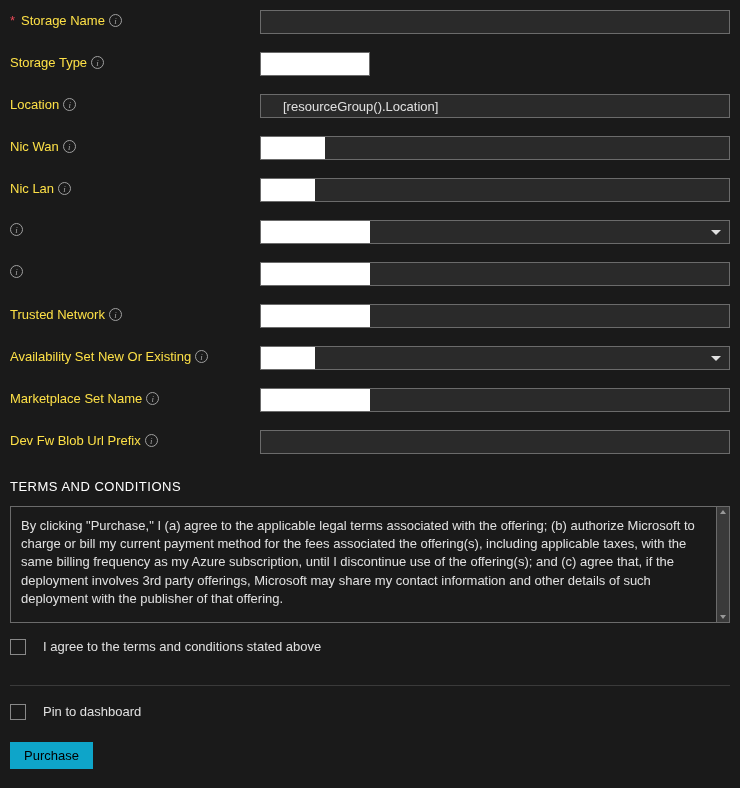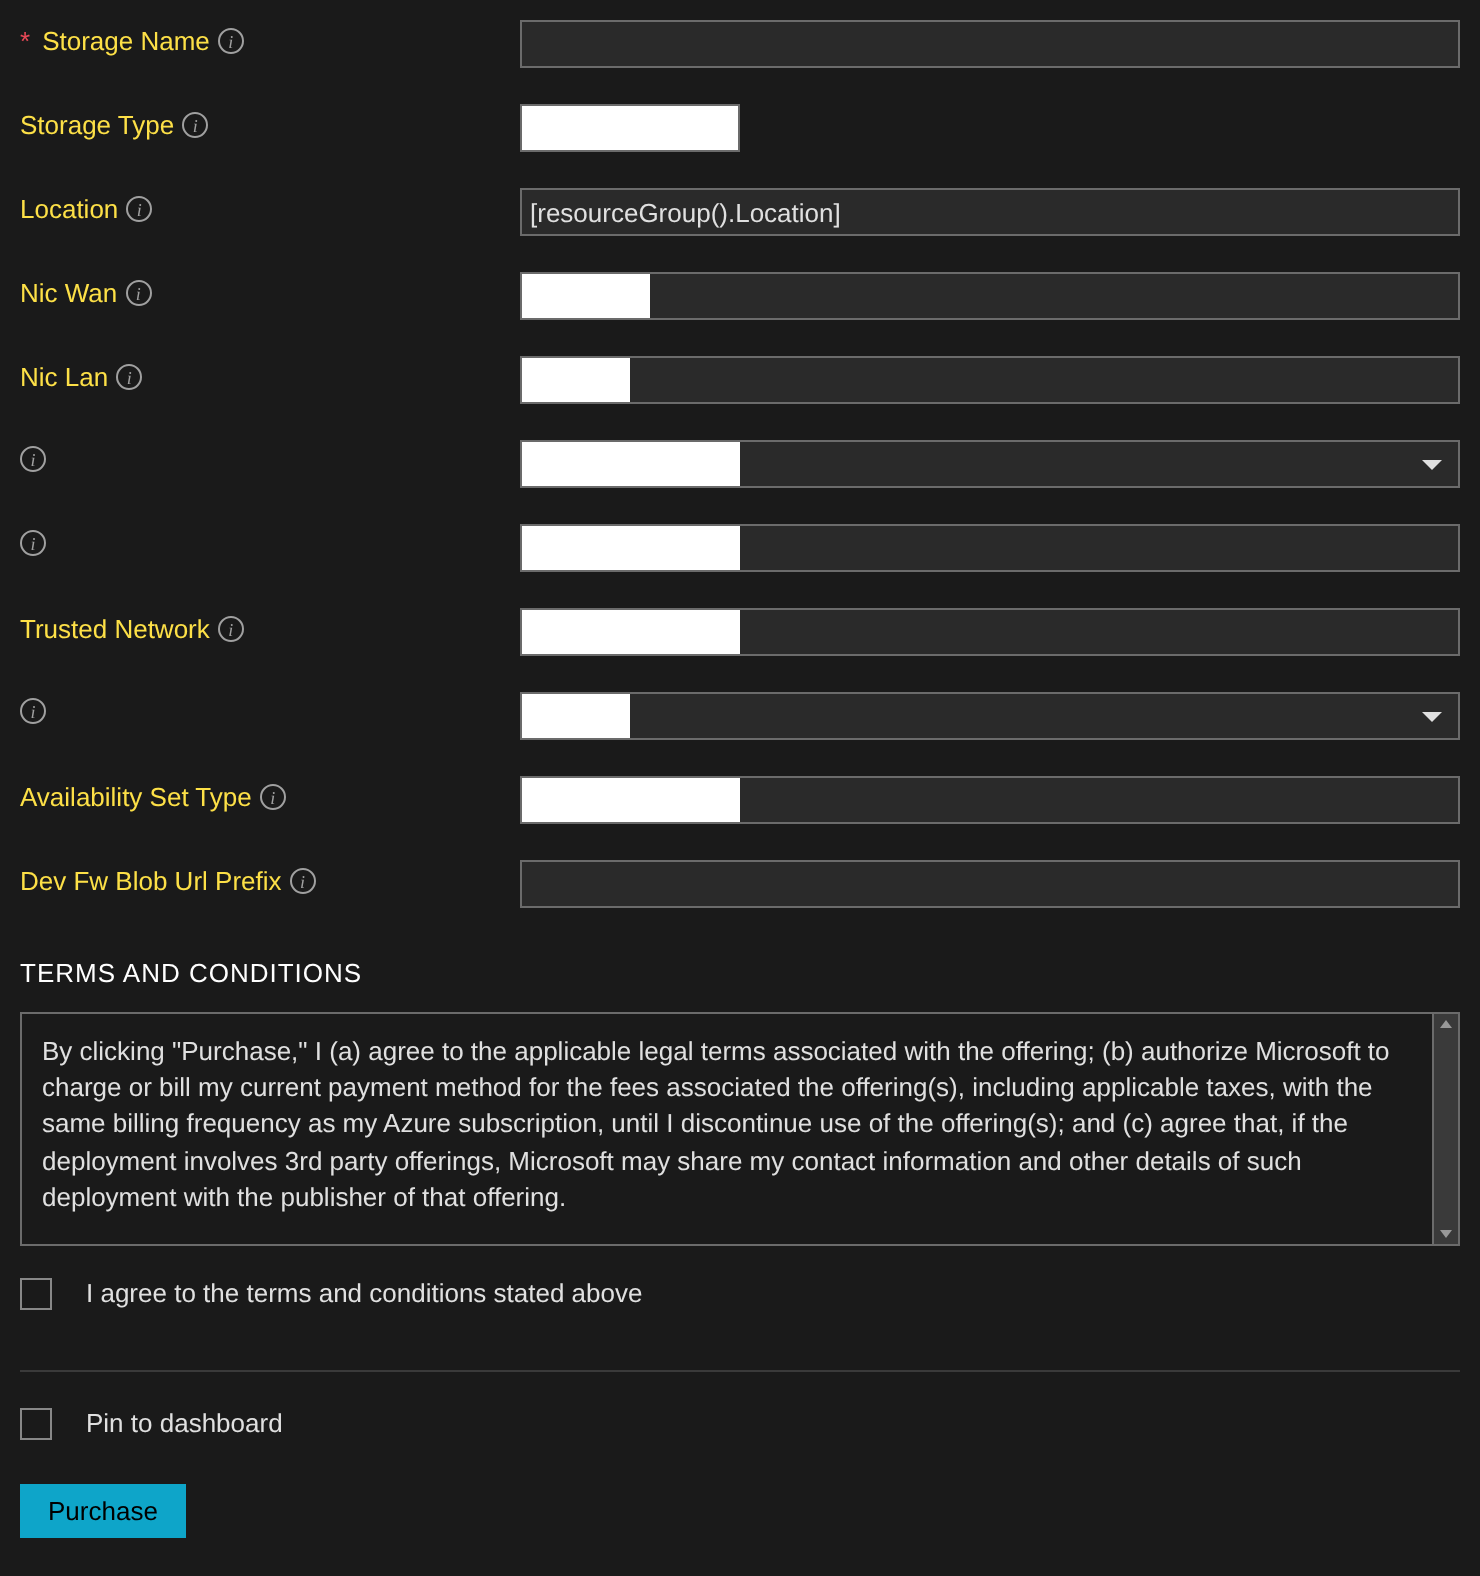--- a/index.html
+++ b/index.html
@@ -54,21 +54,21 @@
     .input-col {
       flex: 1;
       display: flex;
     }
     .text-input {
       width: 100%;
       background: #2a2a2a;
       border: 1px solid #6b6b6b;
       color: #e0e0e0;
       height: 24px;
-      padding: 2px 4px;
+      padding: 2px 22px;
       font-size: 13px;
       font-family: inherit;
     }
     .white-input {
       background: #ffffff;
       width: 110px;
       height: 24px;
       border: 1px solid #6b6b6b;
       color: #000;
       padding: 2px 6px;
@@ -310,36 +310,37 @@
     <div class="select-wrap">
       <input class="white-input" type="text" value="" style="">
       <div class="select-tail-nochevron"></div>
     </div>
   </div>
 </div>
 
 
 <div class="form-row">
   <div class="label-col">
+    <span class="label-text">Availability Set New Or Existing</span>
     <span class="info-icon">i</span>
   </div>
   <div class="input-col">
     <div class="select-wrap">
       <input class="white-input narrow" type="text" value="" style="">
       <div class="select-tail">
         <div class="chevron"></div>
       </div>
     </div>
   </div>
 </div>
 
 
 <div class="form-row">
   <div class="label-col">
-    <span class="label-text">Availability Set Type</span>
+    <span class="label-text">Marketplace Set Name</span>
     <span class="info-icon">i</span>
   </div>
   <div class="input-col">
     <div class="select-wrap">
       <input class="white-input" type="text" value="" style="">
       <div class="select-tail-nochevron"></div>
     </div>
   </div>
 </div>
 

